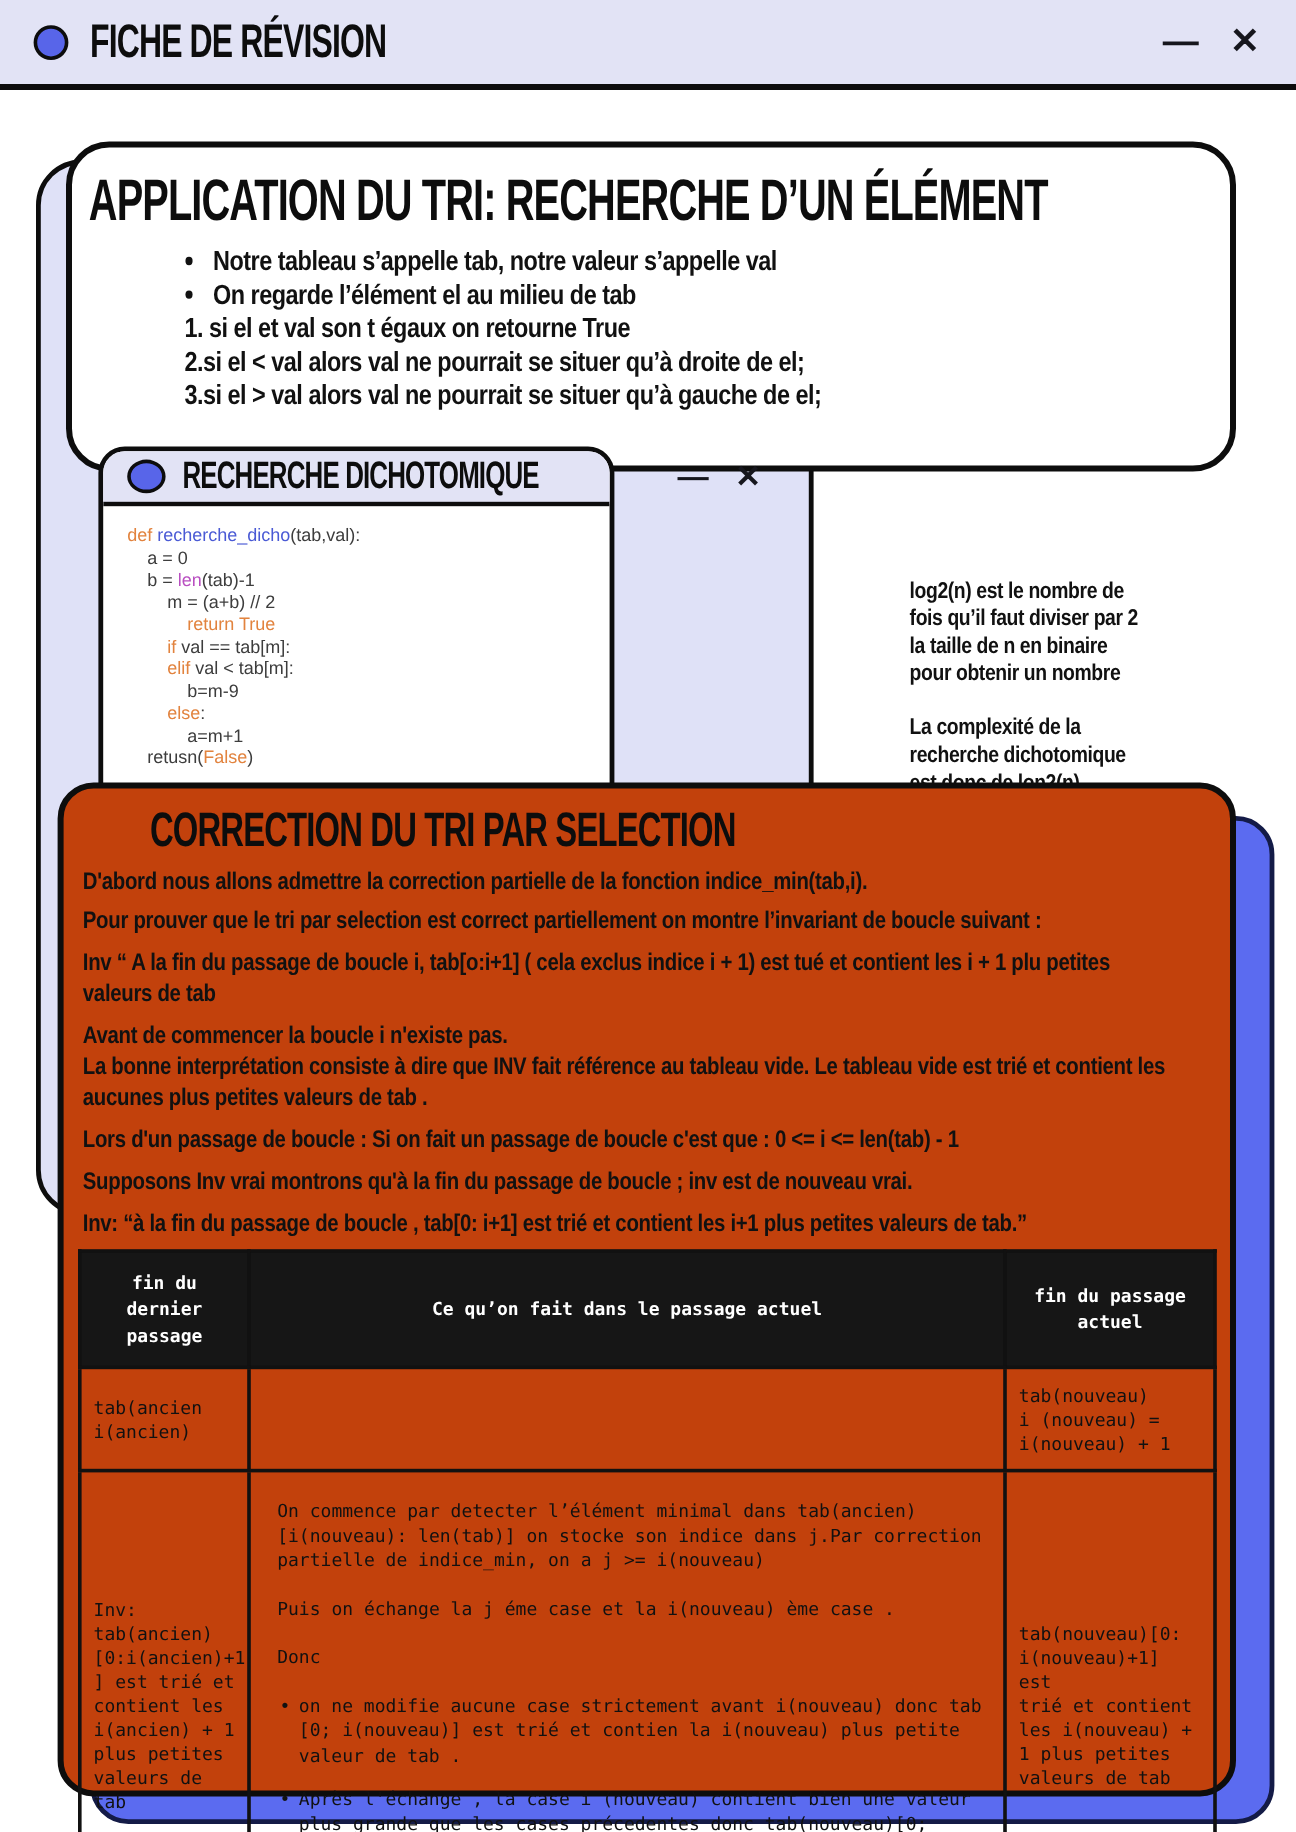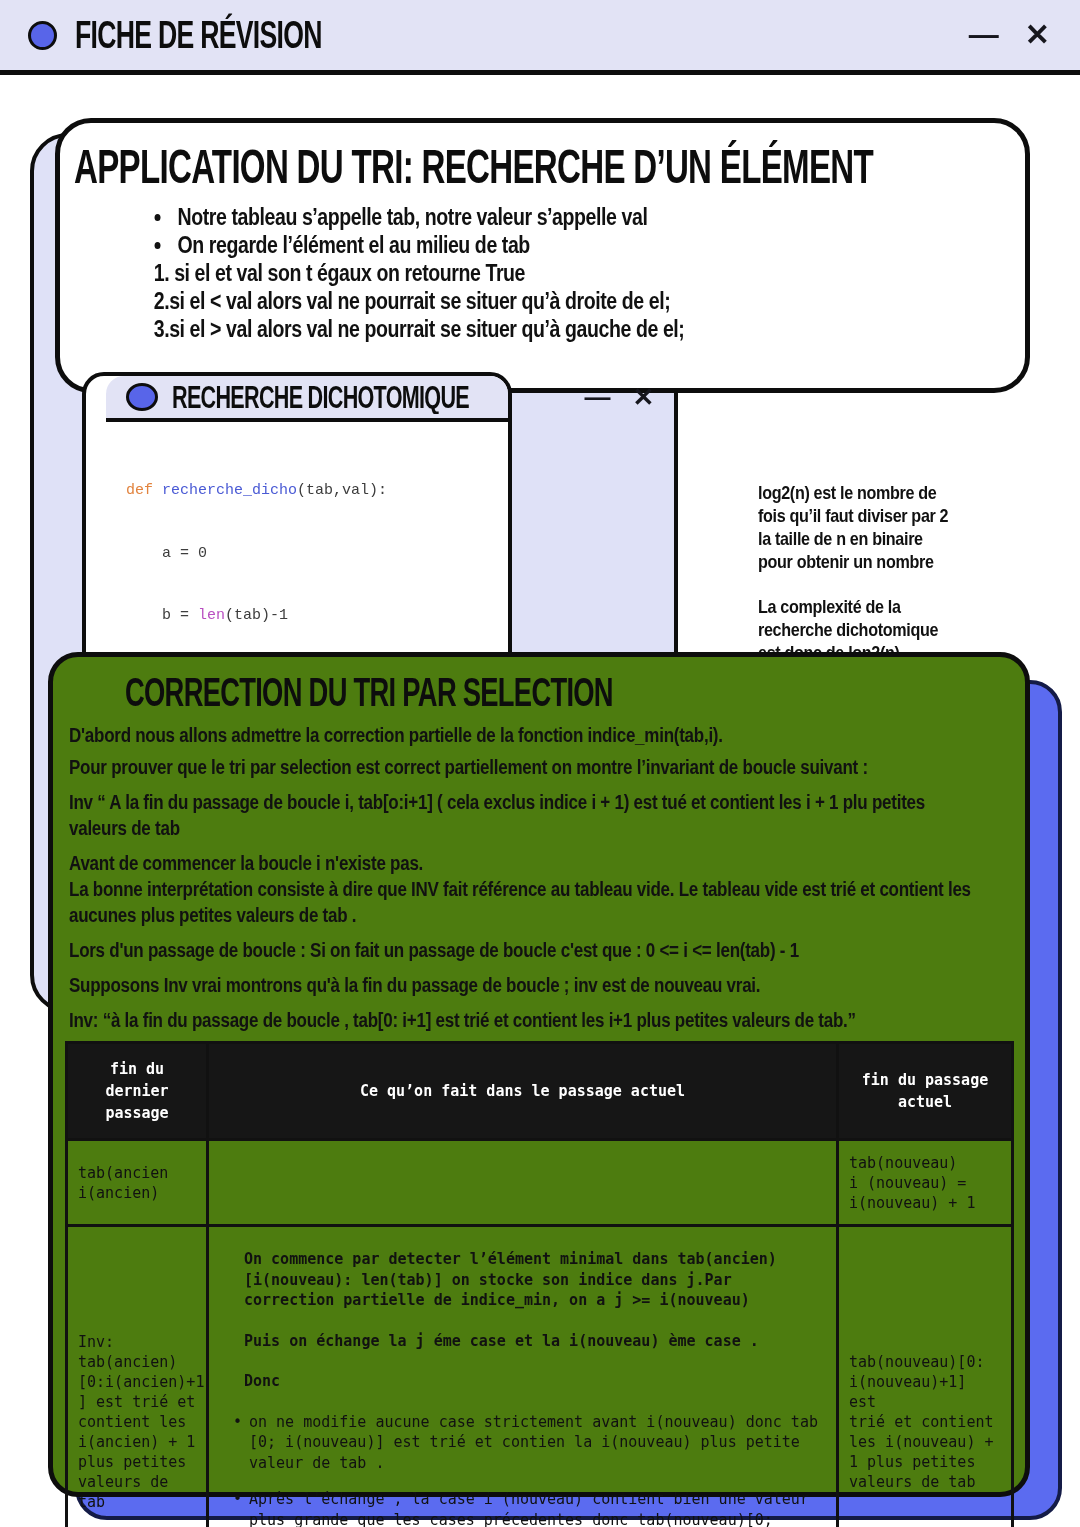--- a/index.html
+++ b/index.html
@@ -46,52 +46,52 @@
   }
   .appcard .cardtitle { font-size:46px; }
   .applists { margin:10px 0 0 78px; font-size:23px; line-height:28px; font-weight:600; letter-spacing:-0.5px; }
   .applists ul { list-style:disc; margin-left:24px; }
   .applists ul li { padding-left:6px; }
   .applists .numline { margin-left:2px; }
 
   
   .codewin {
     position:absolute; left:82px; top:372px; width:430px; height:288px;
-    background:#fff; border:4px solid #0d0d0d; border-radius:22px 22px 0 0;padding-left:20px;
+    background:#fff; border:4px solid #0d0d0d; border-radius:22px 22px 0 0;
   }
   .codewin .cw-bar {
     height:46px; background:#e2e3f5; border-bottom:4px solid #0d0d0d;
     border-radius:18px 18px 0 0; display:flex; align-items:center; padding:0 18px 0 20px;
   }
   .cw-dot { width:32px; height:28px; border-radius:50%; background:#5865e9; border:3px solid #0d0d0d; flex:0 0 auto; }
   .cw-title { font-size:30px; margin-left:14px; }
   .cw-ctl { margin-left:auto; display:flex; align-items:center; gap:22px; }
   .cw-ctl .ctl { font-size:26px; }
   .codebody { padding:16px 0 0 20px; font-size:15px; line-height:18.5px; }
-  .code-line { white-space:pre; font-family:Liberation Mono, monospace;margin-top:44px; }
+  .code-line { white-space:pre; font-family:Liberation Sans, sans-serif; }
   .tok-kw { color:#e2833e; }
   .tok-fn { color:#4a5ad5; }
   .tok-bi { color:#b94fc1; }
   .tok-pl { color:#3d3d3d; }
 
   
   .lognote {
     position:absolute; left:758px; top:481px; width:232px;
     font-size:19px; line-height:23px; font-weight:600; letter-spacing:-0.4px;
   }
   .lognote p + p { margin-top:22px; }
 
   
   .blueshadow {
     position:absolute; left:75px; top:680px; width:987px; height:840px;
     background:#5b6bf0; border:4px solid #141b47; border-radius:32px;
   }
   .corrcard {
     position:absolute; left:48px; top:652px; width:982px; height:845px;
-    background:#4d7c0f; border:5px solid #0d0d0d; border-radius:30px;
+    background:#c2410c; border:5px solid #0d0d0d; border-radius:30px;
     padding:14px 18px 0 16px;
   }
   .corrcard .cardtitle { font-size:38px; margin-left:56px; }
   .corrtext { font-size:20px; line-height:26px; font-weight:600; letter-spacing:-0.3px; margin-top:8px; }
   .corrtext p { margin:0 0 6px 0; white-space:pre-line; }
   .corrtext p.gap { margin-top:9px; }
 
   
   table.inv {
     border-collapse:collapse; margin:8px 0 0 -4px; width:946px;
@@ -102,21 +102,21 @@
   table.inv thead th {
     background:#161616; color:#fff; font-weight:700; text-align:center;
     height:97px; white-space:pre-line; line-height:22px; border-color:#111;
   }
   td.cell { padding:8px 10px; line-height:20px; }
   tr.r1 { height:86px; }
   tr.r2 { height:279px; }
   .pre-c { white-space:pre-line; }
   .pre-l { white-space:pre-line; text-align:left; }
   td.actions { vertical-align:top; padding:22px 16px 10px 22px; }
-  td.actions p { margin:0 0 20px 13px; line-height:20.5px;font-weight:bold; }
+  td.actions p { margin:0 0 20px 0; line-height:20.5px; }
   td.actions ul { list-style:none; margin:0; }
   td.actions ul li { position:relative; padding-left:18px; margin-bottom:16px; line-height:20.5px; }
   td.actions ul li::before { content:"•"; position:absolute; left:2px; top:0; }
 </style>
 </head>
 <body>
 
 <div class="titlebar">
   <span class="dot"></span>
   <span class="wtitle display">FICHE DE RÉVISION</span>

